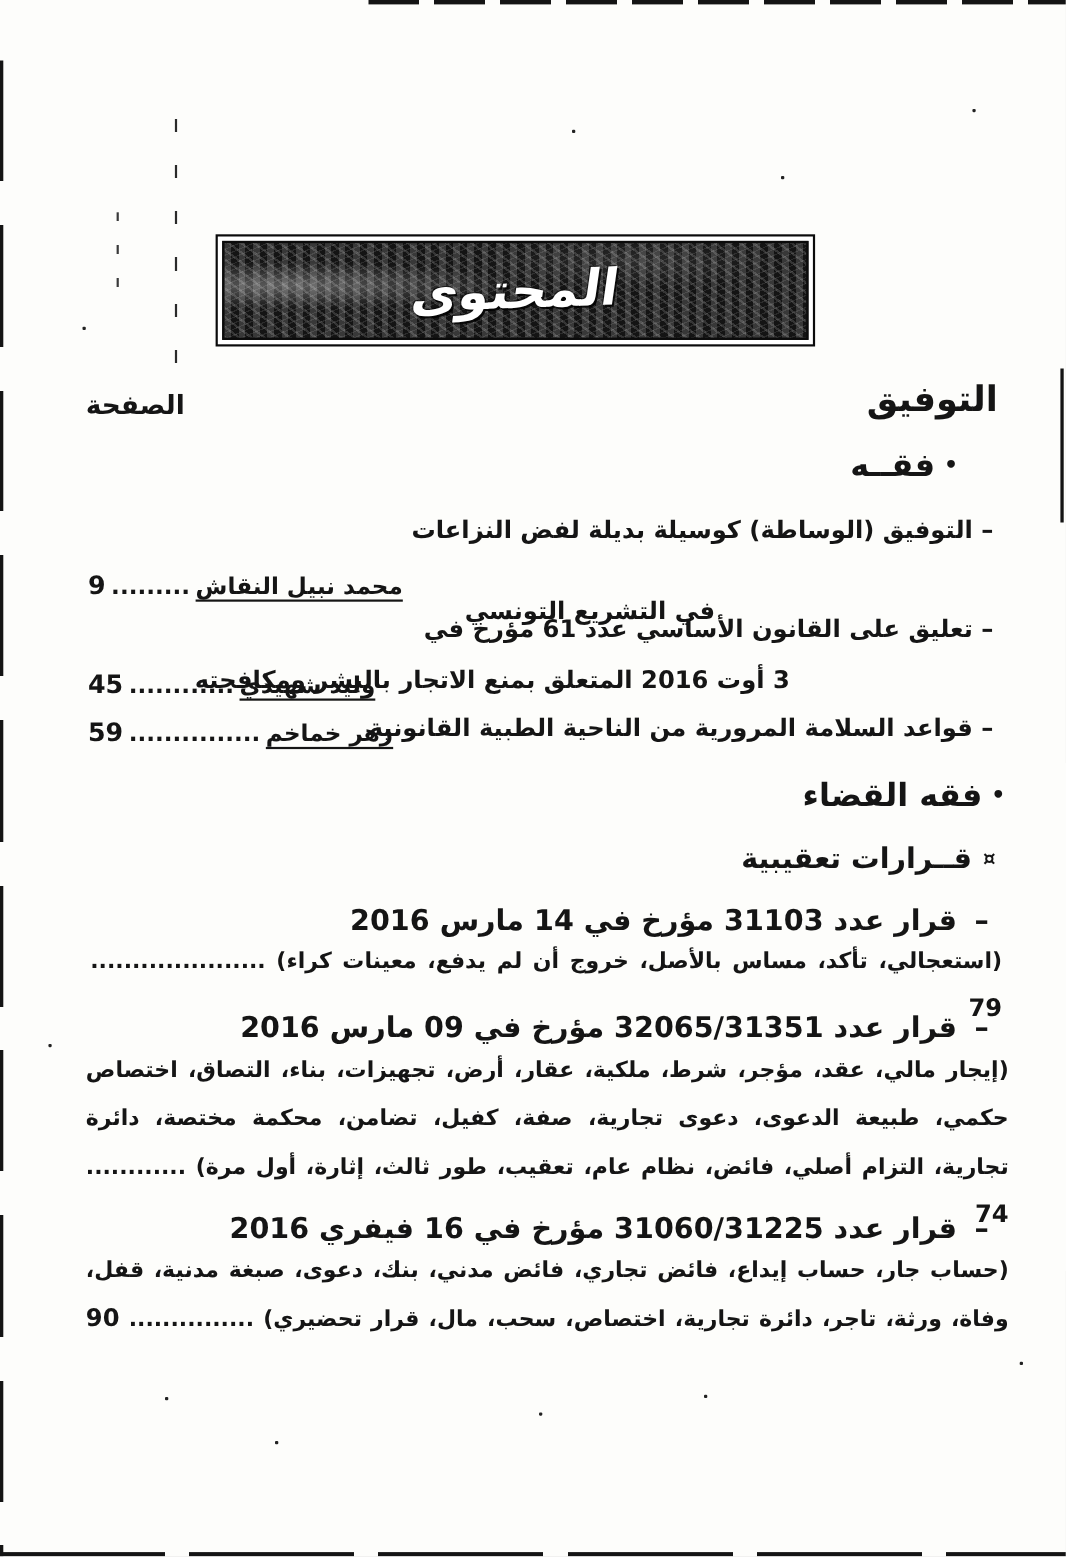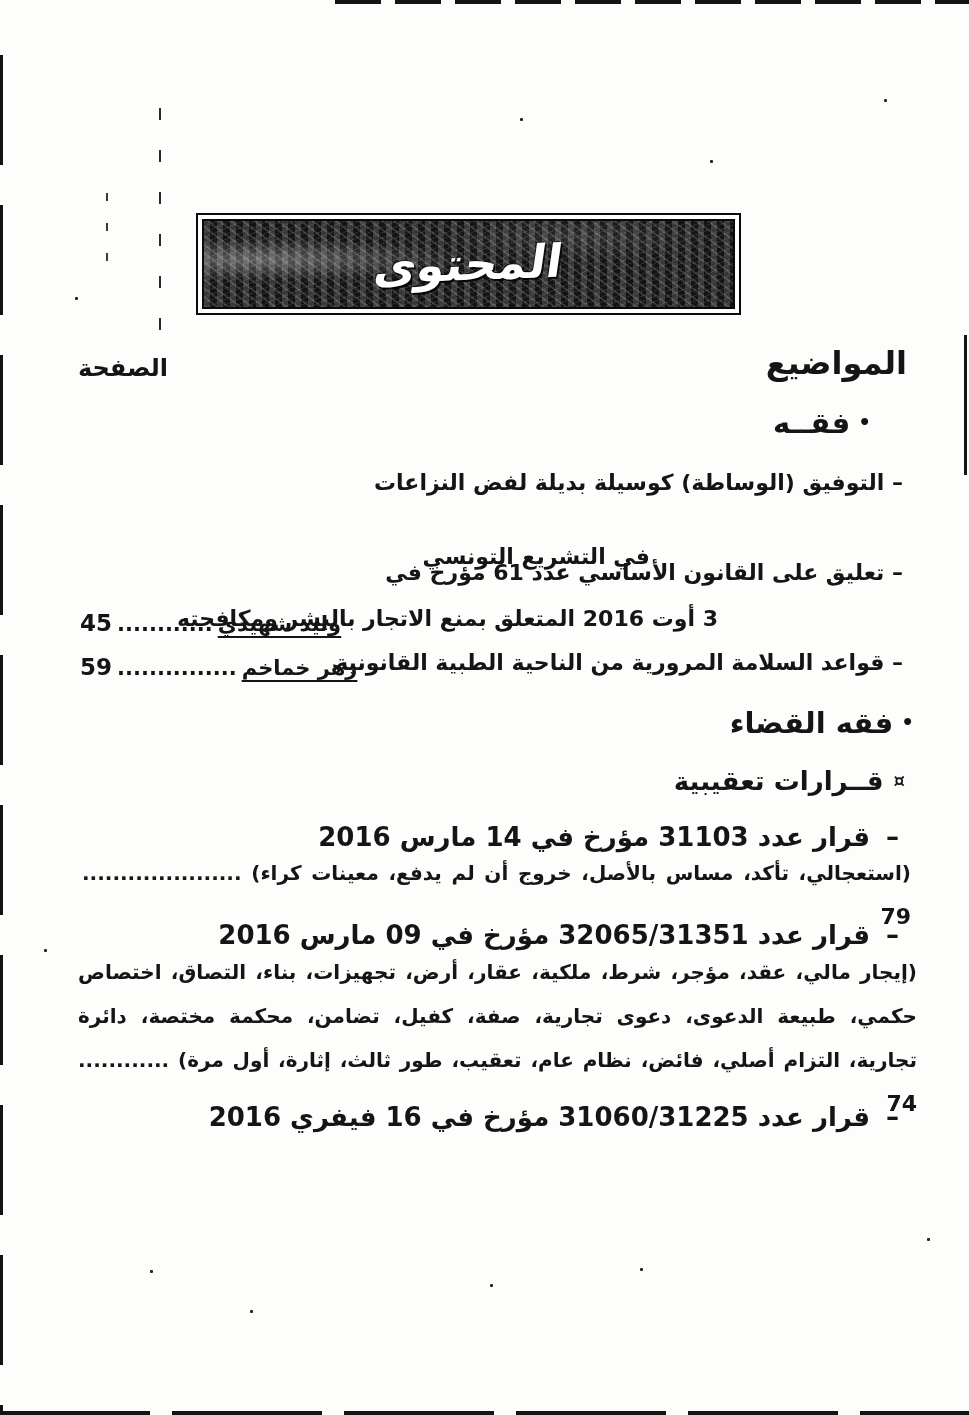--- a/index.html
+++ b/index.html
@@ -96,29 +96,32 @@
   <div class="speck" style="left:927px;top:1238px"></div>
   <div class="speck" style="left:490px;top:1284px"></div>
   <div class="speck" style="left:250px;top:1310px"></div>
 
   <div class="abs banner">
     <div class="banner-inner">
       <span class="banner-title">المحتوى</span>
     </div>
   </div>
 
-  <div class="abs topics-header">المواضيع</div>
+  <div class="abs topics-header">التوفيق</div>
   <div class="abs page-header">الصفحة</div>
 
   <div class="abs sec-heading" style="top:406px;right:98px">
     <span class="bullet">•</span><span>فقــه</span>
   </div>
 
   <div class="abs entry-line" style="top:470px;right:66px">– التوفيق (الوساطة) كوسيلة بديلة لفض النزاعات</div>
   <div class="abs entry-line" style="top:544px;right:319px">في التشريع التونسي</div>
+  <div class="abs author-line" style="top:520px;left:80px">
+    <span class="author">محمد نبيل النقاش</span><span class="dots">.........</span><span class="pagenum">9</span>
+  </div>
 
   <div class="abs entry-line" style="top:560px;right:66px">– تعليق على القانون الأساسي عدد 61 مؤرخ في</div>
   <div class="abs entry-line" style="top:606px;right:251px">3 أوت 2016 المتعلق بمنع الاتجار بالبشر ومكافحته</div>
   <div class="abs author-line" style="top:610px;left:80px">
     <span class="author">وليد شهيدي</span><span class="dots">............</span><span class="pagenum">45</span>
   </div>
 
   <div class="abs entry-line" style="top:650px;right:66px">– قواعد السلامة المرورية من الناحية الطبية القانونية</div>
   <div class="abs author-line" style="top:654px;left:80px">
     <span class="author">زهر خماخم</span><span class="dots">...............</span><span class="pagenum">59</span>
@@ -141,14 +144,17 @@
   <div class="abs decision-title" style="top:920px;right:70px">
     <span class="dash">–</span><span>قرار عدد 32065/31351 مؤرخ في 09 مارس 2016</span>
   </div>
   <p class="abs keywords" style="top:950px;left:78px;right:52px">
     <span>(إيجار مالي، عقد، مؤجر، شرط، ملكية، عقار، أرض، تجهيزات، بناء، التصاق، اختصاص حكمي، طبيعة الدعوى، دعوى تجارية، صفة، كفيل، تضامن، محكمة مختصة، دائرة تجارية، التزام أصلي، فائض، نظام عام، تعقيب، طور ثالث، إثارة، أول مرة)</span> <span class="dots">............</span> <span class="pagenum">74</span>
   </p>
 
   <div class="abs decision-title" style="top:1102px;right:70px">
     <span class="dash">–</span><span>قرار عدد 31060/31225 مؤرخ في 16 فيفري 2016</span>
   </div>
+  <p class="abs keywords" style="top:1132px;left:78px;right:52px">
+    <span>(حساب جار، حساب إيداع، فائض تجاري، فائض مدني، بنك، دعوى، صبغة مدنية، قفل، وفاة، ورثة، تاجر، دائرة تجارية، اختصاص، سحب، مال، قرار تحضيري)</span> <span class="dots">...............</span> <span class="pagenum">90</span>
+  </p>
 
 </div>
 
 </body></html>

